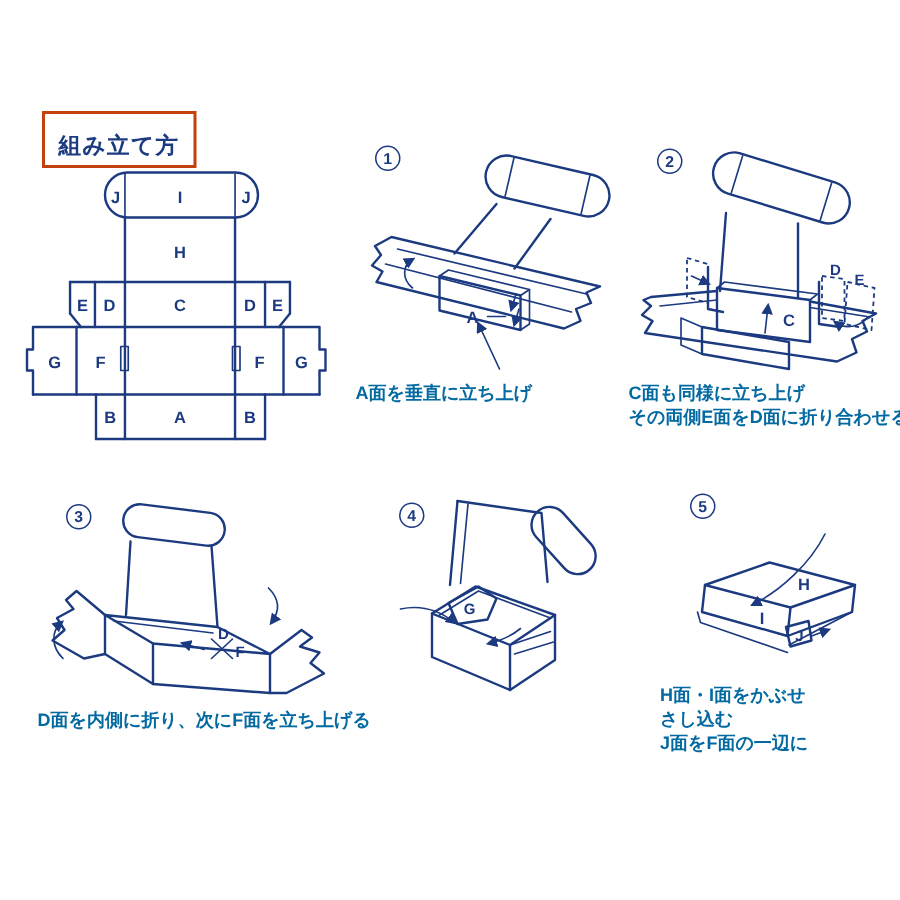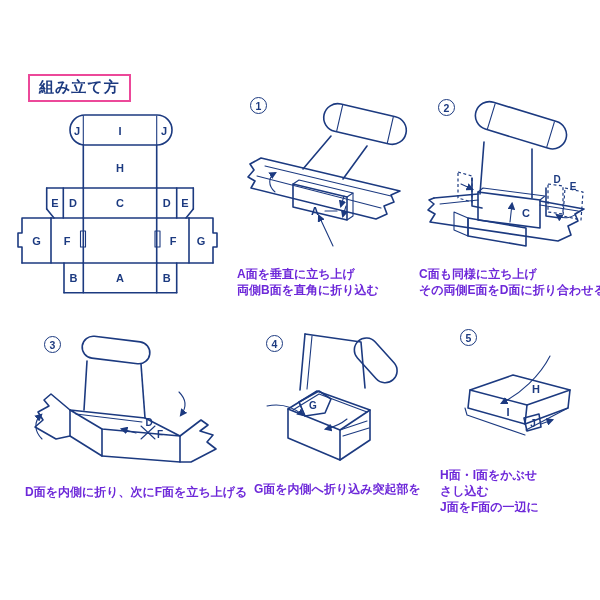--- a/index.html
+++ b/index.html
@@ -1,28 +1,28 @@
 <!DOCTYPE html>
 <html><head>
 <meta charset="utf-8">
 <style>
   html,body{margin:0;padding:0;}
   body{width:600px;height:600px;background:#ffffff;position:relative;overflow:hidden;
        font-family:"Liberation Sans",sans-serif;}
-  #title-box{position:absolute;left:28px;top:74px;border:2px solid #ec4899;
-       padding:2px 9px 3px;font-size:15px;font-weight:bold;color:#1c3a80;letter-spacing:1px;}
+  #title-box{position:absolute;left:28px;top:74px;border:2px solid #c2410c;
+       padding:12px 9px 3px;font-size:15px;font-weight:bold;color:#1c3a80;letter-spacing:1px;}
   .dg{position:absolute;}
   .ln{fill:none;stroke:#1c3a80;stroke-width:1.6;stroke-linecap:round;stroke-linejoin:round;}
   .ln2{fill:none;stroke:#1c3a80;stroke-width:1.1;stroke-linecap:round;stroke-linejoin:round;}
   .dash{fill:none;stroke:#1c3a80;stroke-width:1.2;stroke-dasharray:3,2.5;stroke-linejoin:round;}
   .lbl{fill:#1c3a80;font-family:"Liberation Sans",sans-serif;font-size:11px;font-weight:bold;text-anchor:middle;}
   .lbl-s{fill:#1c3a80;font-family:"Liberation Sans",sans-serif;font-size:10px;font-weight:bold;text-anchor:middle;}
   .step-num{position:absolute;width:15px;height:15px;border:1.5px solid #1c3a80;border-radius:50%;
        color:#1c3a80;font-size:10.5px;font-weight:bold;display:flex;align-items:center;justify-content:center;}
-  .caption{position:absolute;color:#6d28d9;font-size:12px;font-weight:bold;line-height:16px;white-space:nowrap;margin-top:12px;}
+  .caption{position:absolute;color:#0369a1;font-size:12px;font-weight:bold;line-height:16px;white-space:nowrap;}
 </style>
 </head>
 <body>
 
 <div id="title-box">組み立て方</div>
 
 <svg class="dg" style="left:16px;top:106px" width="206" height="190" viewBox="0 0 206 190">
   <g>
     <rect class="ln" x="54" y="9" width="102" height="30" rx="15"></rect>
     <line class="ln2" x1="67.3" y1="10" x2="67.3" y2="38"></line>
@@ -94,21 +94,20 @@
   <path class="ln2" d="M108,97 L108,120 L102,124"></path>
   <text class="lbl" x="70" y="119">A</text>
   <line class="ln2" x1="80" y1="115" x2="92" y2="115"></line>
   <path class="ln2" d="M99,100 L96,110" marker-end="url(#ah1)"></path>
   <path class="ln2" d="M101,110 L98,120" marker-end="url(#ah1)"></path>
   <path class="ln2" d="M30,96 C23,90 23,81 30,77" marker-end="url(#ah1)"></path>
   <path class="ln2" d="M88,150 L74,120" marker-end="url(#ah1)"></path>
 </svg>
 <div class="caption" style="left:237px;top:254px">
   <div>A面を垂直に立ち上げ</div>
-  <div>両側B面を直角に折り込む</div>
 </div>
 
 <div class="step-num" style="left:438px;top:99px">2</div>
 <svg class="dg" style="left:422px;top:94px" width="176" height="160" viewBox="0 0 176 160">
   <defs>
       <marker id="ah2" markerWidth="7" markerHeight="7" refX="5" refY="3.5" orient="auto">
     <path d="M0,0 L7,3.5 L0,7 Z" fill="#1c3a80"></path>
       </marker>
     </defs>
   <g transform="rotate(17 98 31)">
@@ -192,21 +191,20 @@
   <path class="ln2" d="M38,78 L64,62 L112,80"></path>
   <path class="ln" d="M44,70 L64,59 L76,67 L70,81 L50,84 Z"></path>
   <path class="ln2" d="M50,84 L44,70"></path>
   <text class="lbl-s" x="58" y="77">G</text>
   <path class="ln2" d="M12,74 C26,71 38,75 48,83" marker-end="url(#ah4)"></path>
   <path class="ln2" d="M92,87 C86,92 79,95 71,97" marker-end="url(#ah4)"></path>
   <path class="ln2" d="M85,98 L112,89"></path>
   <path class="ln2" d="M88,104 L114,96"></path>
 </svg>
 <div class="caption" style="left:254px;top:469px">
-  <div>G面を内側へ折り込み突起部を</div>
 </div>
 
 <div class="step-num" style="left:460px;top:329px">5</div>
 <svg class="dg" style="left:438px;top:340px" width="160" height="125" viewBox="0 0 160 125">
   <defs>
       <marker id="ah5" markerWidth="7" markerHeight="7" refX="5" refY="3.5" orient="auto">
     <path d="M0,0 L7,3.5 L0,7 Z" fill="#1c3a80"></path>
       </marker>
     </defs>
   <path class="ln" d="M32,50 L75,35 L132,50 L89,65 Z"></path>

